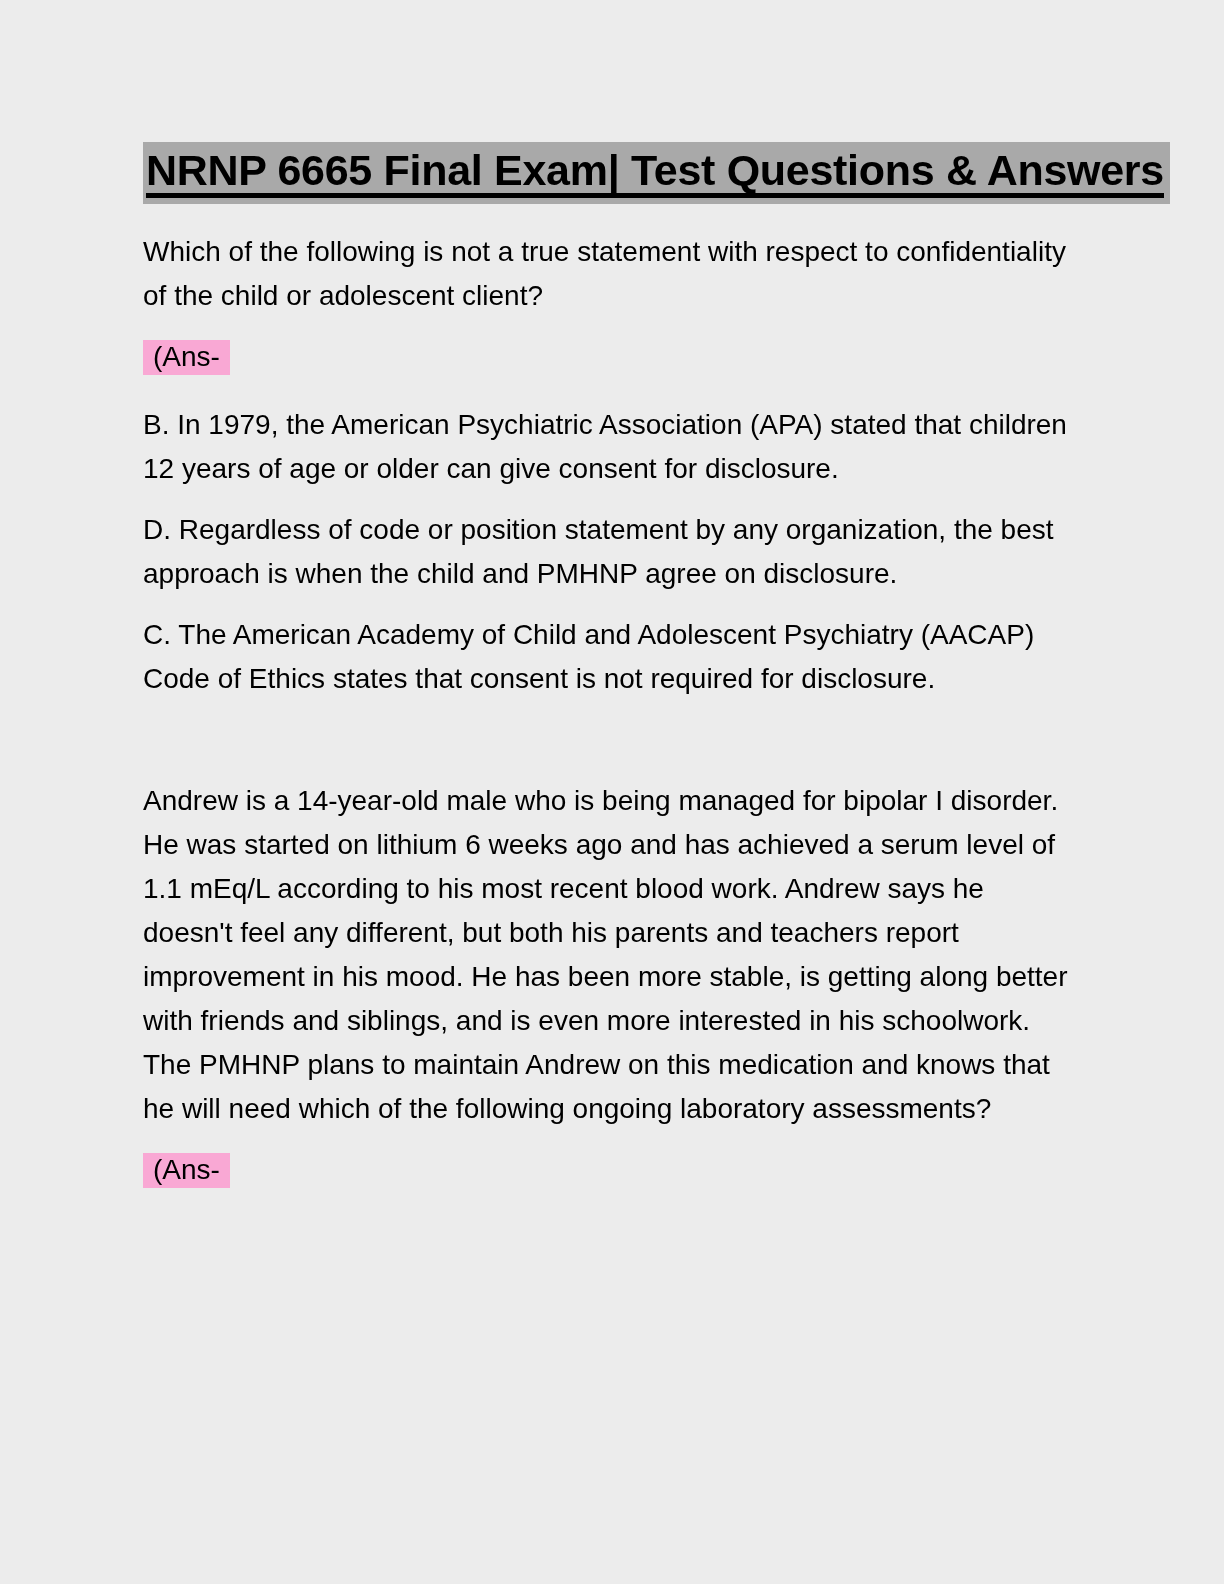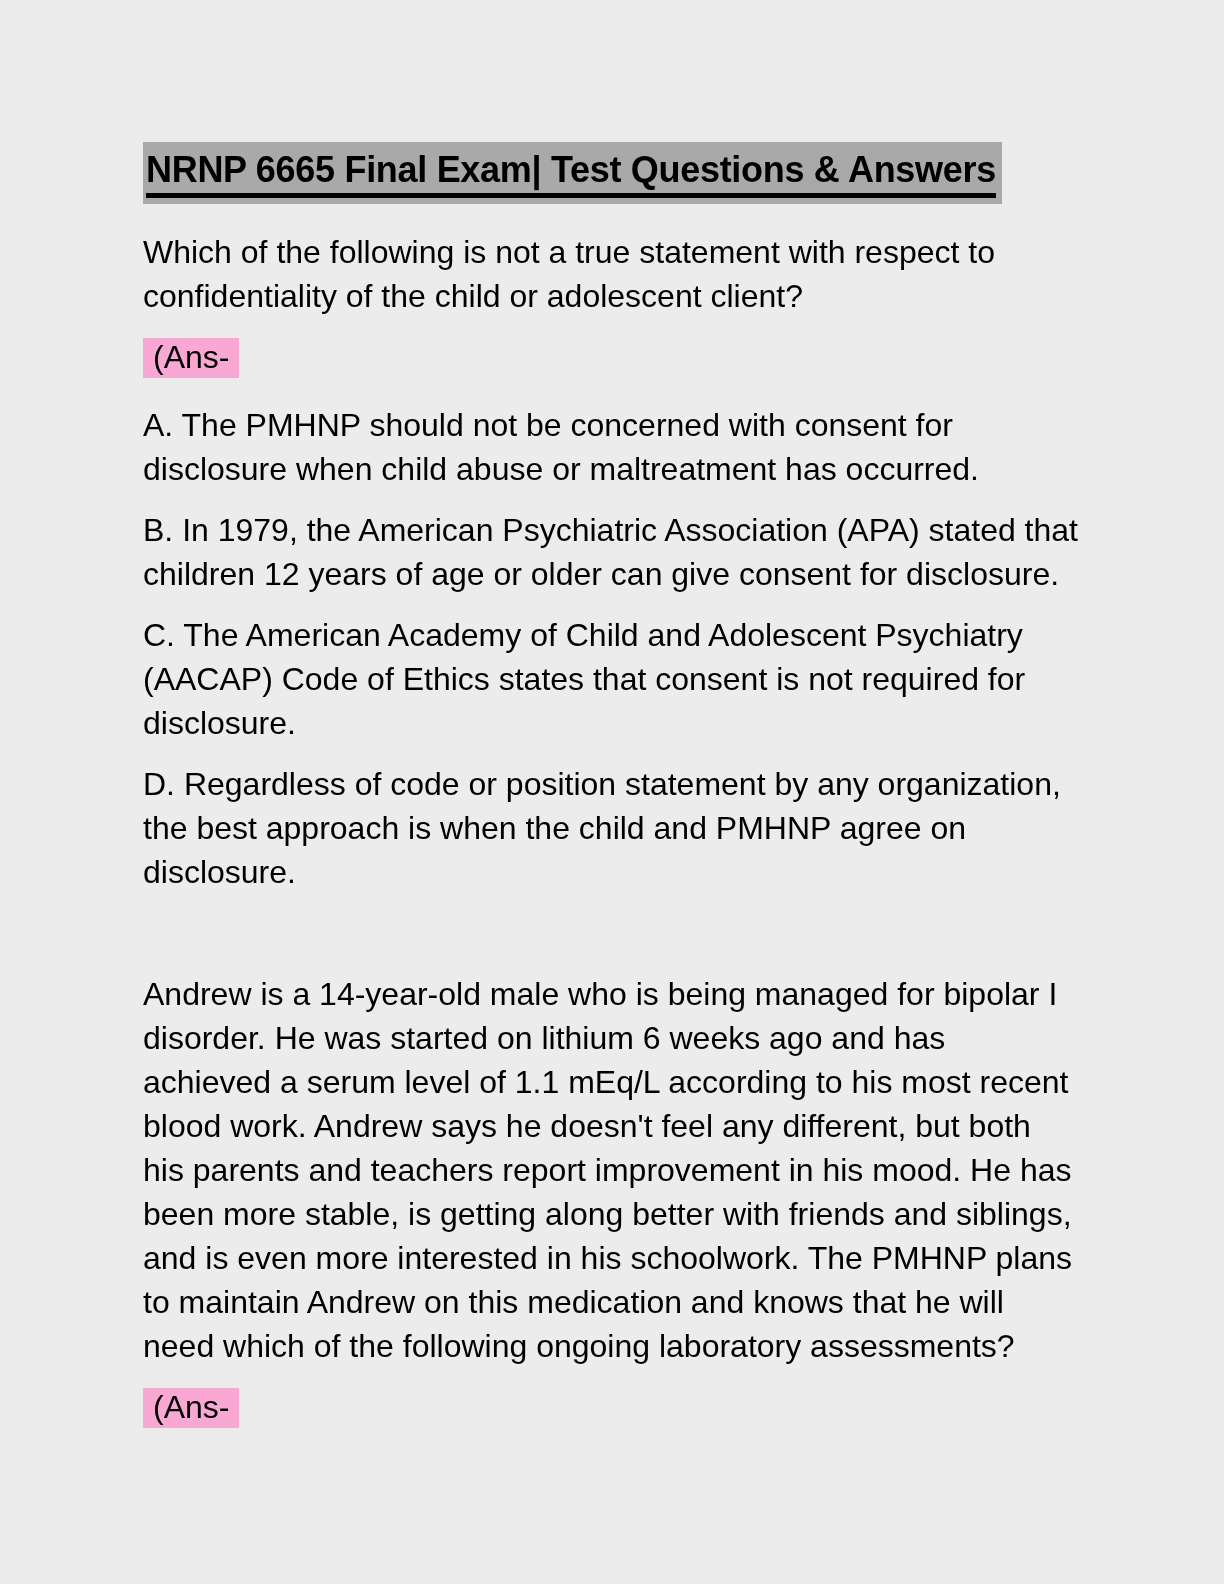--- a/index.html
+++ b/index.html
@@ -19,30 +19,30 @@
     padding: 142px 80px 0 143px;
   }
   .title-bar {
     display: inline-block;
     margin: 0 0 26px 0;
     background: #a9a9a9;
     padding: 5px 6px 6px 3px;
   }
   .title-text {
     display: block;
-    font-size: 36px;
+    font-size: 43px;
     font-weight: 700;
     line-height: 46px;
     white-space: nowrap;
     letter-spacing: -0.3px;
     border-bottom: 5px solid #000;
   }
   .content {
     width: 935px;
-    font-size: 32px;
+    font-size: 28px;
     line-height: 44px;
   }
   .para {
     margin: 0 0 17px 0;
   }
   .ans-line {
     margin: 0 0 24px 0;
   }
   .ans-marker {
     background: #f9a8d4;
@@ -63,27 +63,26 @@
   </h1>
 
   <div class="content">
 
     <p class="para">Which of the following is not a true statement with respect to confidentiality of the child or adolescent client?</p>
 
     <p class="ans-line">
       <span class="ans-marker">(Ans-</span>
     </p>
 
-    <p class="para">A. The PMHNP should not be concerned with consent for disclosure when child abuse or maltreatment has occurred.</p>
 
     <p class="para">B. In 1979, the American Psychiatric Association (APA) stated that children 12 years of age or older can give consent for disclosure.</p>
 
+    <p class="para">D. Regardless of code or position statement by any organization, the best approach is when the child and PMHNP agree on disclosure.</p>
+
     <p class="para">C. The American Academy of Child and Adolescent Psychiatry (AACAP) Code of Ethics states that consent is not required for disclosure.</p>
-
-    <p class="para">D. Regardless of code or position statement by any organization, the best approach is when the child and PMHNP agree on disclosure.</p>
 
     <div class="blank-line"></div>
 
     <p class="para">Andrew is a 14-year-old male who is being managed for bipolar I disorder. He was started on lithium 6 weeks ago and has achieved a serum level of 1.1 mEq/L according to his most recent blood work. Andrew says he doesn't feel any different, but both his parents and teachers report improvement in his mood. He has been more stable, is getting along better with friends and siblings, and is even more interested in his schoolwork. The PMHNP plans to maintain Andrew on this medication and knows that he will need which of the following ongoing laboratory assessments?</p>
 
     <p class="ans-line">
       <span class="ans-marker">(Ans-</span>
     </p>
 
 

